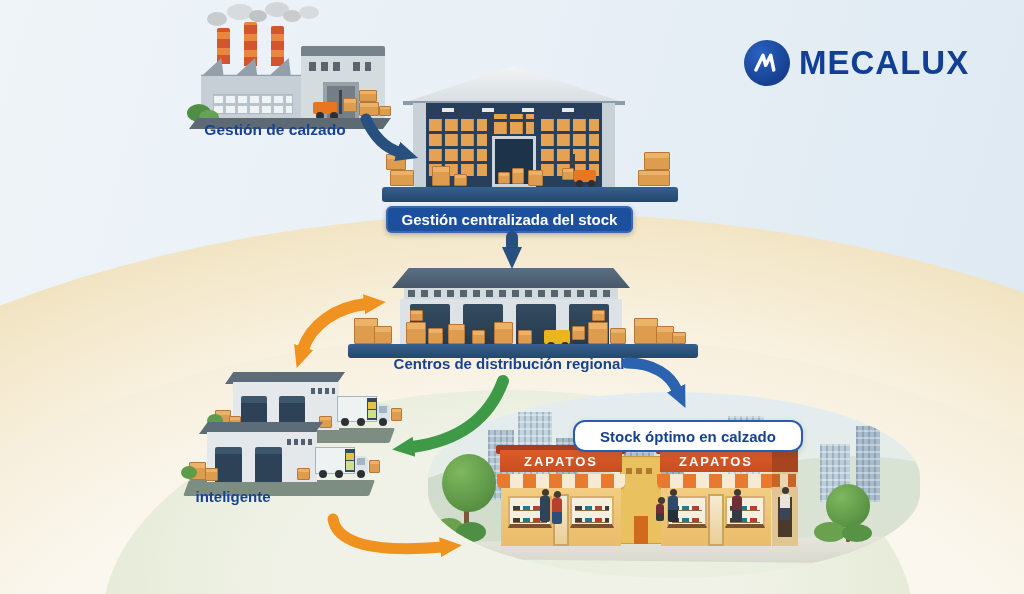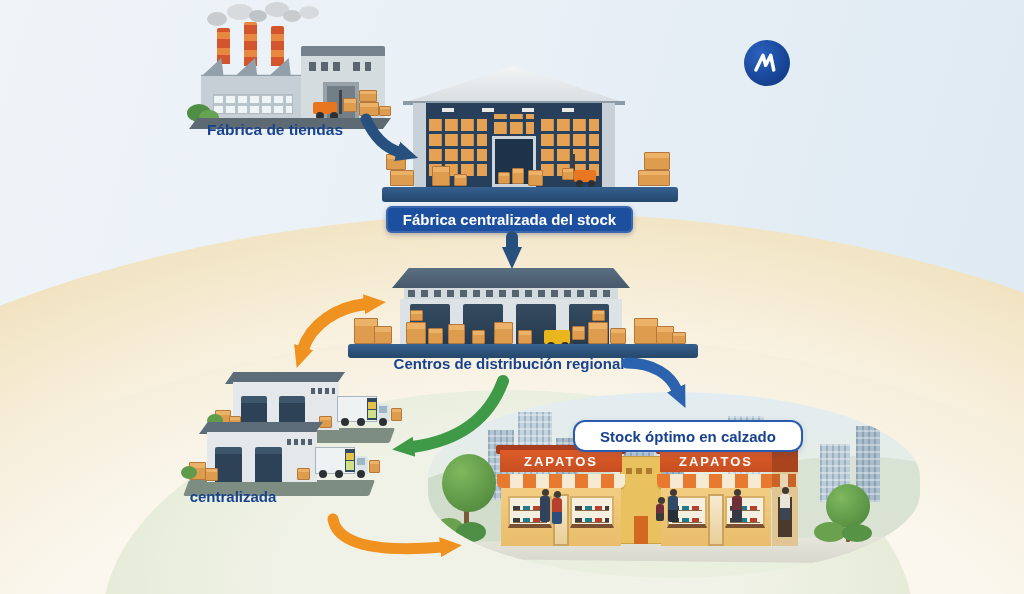--- a/index.html
+++ b/index.html
@@ -74,21 +74,21 @@
     <div class="crate" style="left:156px;top:92px;width:14px;height:14px"></div>
     <div class="wheel" style="left:129px;top:106px"></div>
     <div class="wheel" style="left:143px;top:106px"></div>
     <div class="crate" style="left:172px;top:84px;width:18px;height:12px"></div>
     <div class="crate" style="left:172px;top:96px;width:20px;height:14px"></div>
     <div class="crate" style="left:192px;top:100px;width:12px;height:10px"></div>
     <div class="bushe" style="left:0px;top:98px;width:24px;height:18px;background:#4f8f45"></div>
     <div class="bushe" style="left:12px;top:104px;width:20px;height:14px;background:#66a352"></div>
     <div class="abs" style="left:2px;top:112px;width:202px;height:11px;background:#5d6a74;clip-path:polygon(4% 0,100% 0,96% 100%,0 100%)"></div>
   </div>
-  <div class="lbl" style="left:190px;top:121px;width:170px;font-size:15.5px">Fábrica de tiendas</div>
+  <div class="lbl" style="left:190px;top:121px;width:170px;font-size:15.5px">Gestión de calzado</div>
 
   <div class="abs" style="left:382px;top:58px;width:296px;height:146px">
     <div class="abs" style="left:21px;top:8px;width:222px;height:37px;background:linear-gradient(180deg,#f3f5f6,#d7dde1);clip-path:polygon(50% 0,100% 100%,0 100%);filter:drop-shadow(0 1px 1px #93a2ad)"></div>
     <div class="abs" style="left:21px;top:43px;width:222px;height:4px;background:#8b9ca8"></div>
     <div class="abs" style="left:44px;top:45px;width:176px;height:84px;background:#273f5b"></div>
     <div class="abs" style="left:31px;top:45px;width:13px;height:86px;background:#c8d1d7"></div>
     <div class="abs" style="left:220px;top:45px;width:13px;height:86px;background:#c8d1d7"></div>
     <div class="abs" style="left:60px;top:50px;width:12px;height:4px;background:#fdfdf6;opacity:.9"></div>
     <div class="abs" style="left:100px;top:50px;width:12px;height:4px;background:#fdfdf6;opacity:.9"></div>
     <div class="abs" style="left:140px;top:50px;width:12px;height:4px;background:#fdfdf6;opacity:.9"></div>
@@ -107,21 +107,21 @@
     <div class="crate" style="left:262px;top:94px;width:26px;height:18px"></div>
     <div class="crate" style="left:256px;top:112px;width:32px;height:16px"></div>
     <div class="abs" style="left:190px;top:96px;width:3px;height:28px;background:#3a3f44"></div>
     <div class="abs" style="left:192px;top:112px;width:22px;height:12px;background:#e87722;border-radius:2px"></div>
     <div class="crate" style="left:180px;top:110px;width:12px;height:12px"></div>
     <div class="wheel" style="left:194px;top:122px;width:7px;height:7px"></div>
     <div class="wheel" style="left:206px;top:122px;width:7px;height:7px"></div>
     <div class="abs" style="left:0;top:129px;width:296px;height:15px;background:linear-gradient(180deg,#35608f,#24466b);border-radius:3px"></div>
   </div>
   <div id="banner-central">
-    <span>Fábrica centralizada del stock</span>
+    <span>Gestión centralizada del stock</span>
   </div>
 
   <div class="abs" style="left:348px;top:264px;width:352px;height:104px">
     <div class="abs" style="left:44px;top:4px;width:238px;height:20px;background:linear-gradient(180deg,#5a6f82,#46586a);clip-path:polygon(7% 0,93% 0,100% 100%,0 100%)"></div>
     <div class="abs" style="left:56px;top:24px;width:214px;height:11px;background:#d4dbdf"></div>
     <div class="abs" style="left:60px;top:26px;width:206px;height:7px;background:repeating-linear-gradient(90deg,#56646f 0 7px,transparent 7px 13px)"></div>
     <div class="abs" style="left:52px;top:35px;width:222px;height:46px;background:#dde2e6"></div>
     <div class="abs" style="left:62px;top:40px;width:40px;height:41px;background:linear-gradient(180deg,#344b60,#263a4d);border-radius:2px 2px 0 0"></div>
     <div class="abs" style="left:115px;top:40px;width:40px;height:41px;background:linear-gradient(180deg,#344b60,#263a4d);border-radius:2px 2px 0 0"></div>
     <div class="abs" style="left:168px;top:40px;width:40px;height:41px;background:linear-gradient(180deg,#344b60,#263a4d);border-radius:2px 2px 0 0"></div>
@@ -193,21 +193,21 @@
       <div class="abs" style="left:40px;top:15px;width:13px;height:18px;background:#dde4e8;border-radius:0 4px 0 0"></div>
       <div class="abs" style="left:42px;top:17px;width:8px;height:7px;background:#9fb6c4"></div>
       <div class="wheel" style="left:4px;top:29px"></div>
       <div class="wheel" style="left:20px;top:29px"></div>
       <div class="wheel" style="left:42px;top:29px"></div>
       <div class="crate" style="left:54px;top:19px;width:11px;height:13px"></div>
     </div>
     <div class="bushe" style="left:0;top:46px;width:16px;height:13px;background:#5f9b4a"></div>
   </div>
   <div class="lbl" style="left:163px;top:487px;width:140px;font-size:15px;line-height:1.35">
-    <span style="display:block">centralizada</span>
+    <span style="display:block">inteligente</span>
   </div>
 
   <div class="abs" style="left:428px;top:392px;width:492px;height:186px;border-radius:50%/46%;overflow:hidden;background:linear-gradient(180deg,#e3ecf1 0%,#e7eee4 55%,#eaefdf 100%)">
     <div class="bushe" style="left:-30px;top:70px;width:260px;height:90px;background:#ccd8c6;opacity:.8"></div>
     <div class="bushe" style="left:290px;top:64px;width:270px;height:100px;background:#d6e0cf;opacity:.8"></div>
     <div class="cb" style="left:60px;top:38px;width:26px;height:70px;background-color:#b3c6d4"></div>
     <div class="cb" style="left:90px;top:20px;width:34px;height:88px;background-color:#c3d4df"></div>
     <div class="cb" style="left:128px;top:46px;width:22px;height:62px;background-color:#a8bccb"></div>
     <div class="cb" style="left:196px;top:30px;width:30px;height:80px;background-color:#bccdda"></div>
     <div class="cb" style="left:232px;top:48px;width:24px;height:60px;background-color:#9fb4c3"></div>
@@ -317,15 +317,16 @@
       <path d="M 333 519 C 337 543, 372 553, 442 547" fill="none" stroke="#f0921f" stroke-width="11" stroke-linecap="round" marker-end="url(#ah-orange)"></path>
     </g>
   </svg>
 
   <div id="logo">
     <div id="logo-circle">
       <svg width="34" height="34" viewBox="0 0 44 44">
         <path d="M11 31 L18 12 L23 25 L28 12 L34 31" fill="none" stroke="#ffffff" stroke-width="4.5" stroke-linecap="round" stroke-linejoin="round" transform="skewX(-6)"></path>
       </svg>
     </div>
+    <div id="logo-word">MECALUX</div>
   </div>
 
 </div>
 
 </body></html>

